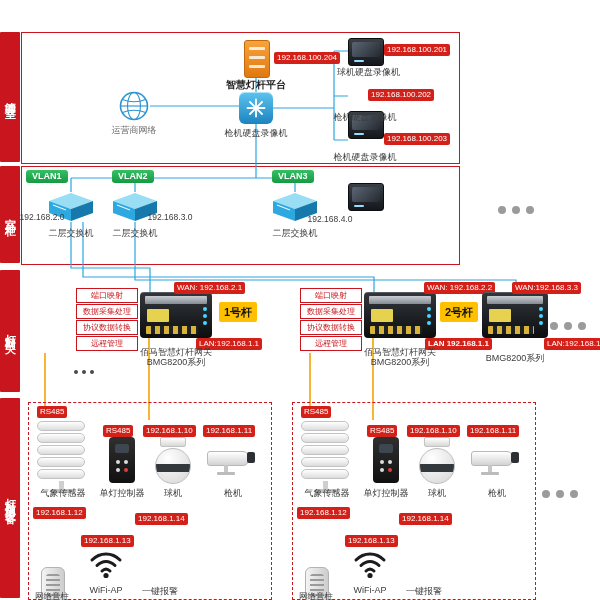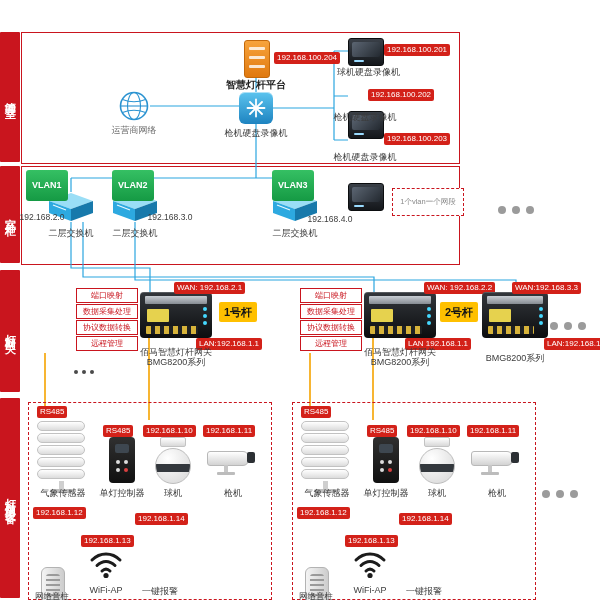--- a/index.html
+++ b/index.html
@@ -12,21 +12,21 @@
         writing-mode:vertical-lr;text-orientation:upright;font-size:11px;font-weight:bold;letter-spacing:3px;z-index:5;border-radius:1px;}
   .secbox{position:absolute;border:1px solid #c9151e;z-index:1;}
   
   .wires{position:absolute;left:0;top:0;z-index:2;pointer-events:none;}
   
   .lbl{position:absolute;font-size:9px;color:#3c3c3c;text-align:center;white-space:nowrap;z-index:4;}
   .lbl.b{font-weight:bold;color:#1d1d1d;font-size:10px;}
   .lbl.g{color:#6d6d6d;}
   .tag{position:absolute;background:#d32119;color:#fff;font-size:8px;line-height:10px;padding:1px 3px;border-radius:2px;white-space:nowrap;z-index:4;}
   .vlan-tag{position:absolute;background:linear-gradient(180deg,#35c063,#159a44);color:#fff;font-size:9px;font-weight:bold;
-            line-height:11px;padding:10px 6px;border-radius:3px;z-index:4;}
+            line-height:11px;padding:1px 6px;border-radius:3px;z-index:4;}
   .pole-tag{position:absolute;background:#ffc000;color:#151515;font-size:11px;font-weight:bold;width:38px;height:20px;line-height:20px;
             text-align:center;border-radius:2px;z-index:4;}
   .note{position:absolute;border:1px dashed #c9151e;color:#8a8a8a;font-size:7.5px;display:flex;align-items:center;justify-content:center;
         white-space:nowrap;z-index:3;background:#fff;}
   .feature{position:absolute;width:60px;height:13px;line-height:13px;border:1px solid #c9151e;color:#c9151e;background:#fff;
            font-size:8px;text-align:center;white-space:nowrap;z-index:4;}
   .dots{position:absolute;z-index:4;}
   .dots i{display:inline-block;width:8px;height:8px;border-radius:50%;background:#9b9b9b;margin-right:6px;}
   .dots.small i{width:4px;height:4px;background:#4a4a4a;margin-right:4px;}
   
@@ -158,21 +158,20 @@
   </div>
 
   <div class="lbl" style="left:14px;top:212px;width:56px;font-size:8.5px;">192.168.2.0</div>
   <div class="lbl" style="left:142px;top:212px;width:56px;font-size:8.5px;">192.168.3.0</div>
   <div class="lbl" style="left:302px;top:214px;width:56px;font-size:8.5px;">192.168.4.0</div>
 
   <div class="lbl" style="left:44px;top:227px;width:54px;">二层交换机</div>
   <div class="lbl" style="left:108px;top:227px;width:54px;">二层交换机</div>
   <div class="lbl" style="left:268px;top:227px;width:54px;">二层交换机</div>
 
-  <div class="note" style="left:392px;top:188px;width:70px;height:26px;">1个vlan一个网段</div>
   <div class="dots" style="left:498px;top:200px;"><i></i><i></i><i></i></div>
 
   <div class="gwgroup" style="left:74px;top:282px;width:190px;height:95px;">
     <div class="feature" style="left:2px;top:6px;">端口映射</div>
     <div class="feature" style="left:2px;top:22px;">数据采集处理</div>
     <div class="feature" style="left:2px;top:38px;">协议数据转换</div>
     <div class="feature" style="left:2px;top:54px;">远程管理</div>
     <div class="dev gw" style="left:66px;top:10px;width:72px;height:46px;">
       <i class="gtop"></i>
         <i class="gsticker"></i>
@@ -193,21 +192,21 @@
     <div class="feature" style="left:2px;top:38px;">协议数据转换</div>
     <div class="feature" style="left:2px;top:54px;">远程管理</div>
     <div class="dev gw" style="left:66px;top:10px;width:72px;height:46px;">
       <i class="gtop"></i>
         <i class="gsticker"></i>
         <i class="gled"></i>
         <i class="gports"></i>
     </div>
     <div class="tag" style="left:100px;top:0;margin-left:26px;">WAN: 192.168.2.2</div>
     <div class="pole-tag" style="left:142px;top:20px;">2号杆</div>
-    <div class="tag" style="left:107px;top:56px;">LAN 192.168.1.1</div>
+    <div class="tag" style="left:127px;top:56px;font-weight:bold;">LAN 192.168.1.1</div>
     <div class="lbl" style="left:62px;top:64px;width:80px;">佰马智慧灯杆网关</div>
     <div class="lbl" style="left:62px;top:74px;width:80px;">BMG8200系列</div>
   </div>
 
   <div class="gwgroup" style="left:482px;top:282px;width:118px;height:95px;">
     <div class="dev gw" style="left:0;top:10px;width:66px;height:46px;">
       <i class="gtop"></i>
         <i class="gsticker"></i>
         <i class="gled"></i>
         <i class="gports"></i>

